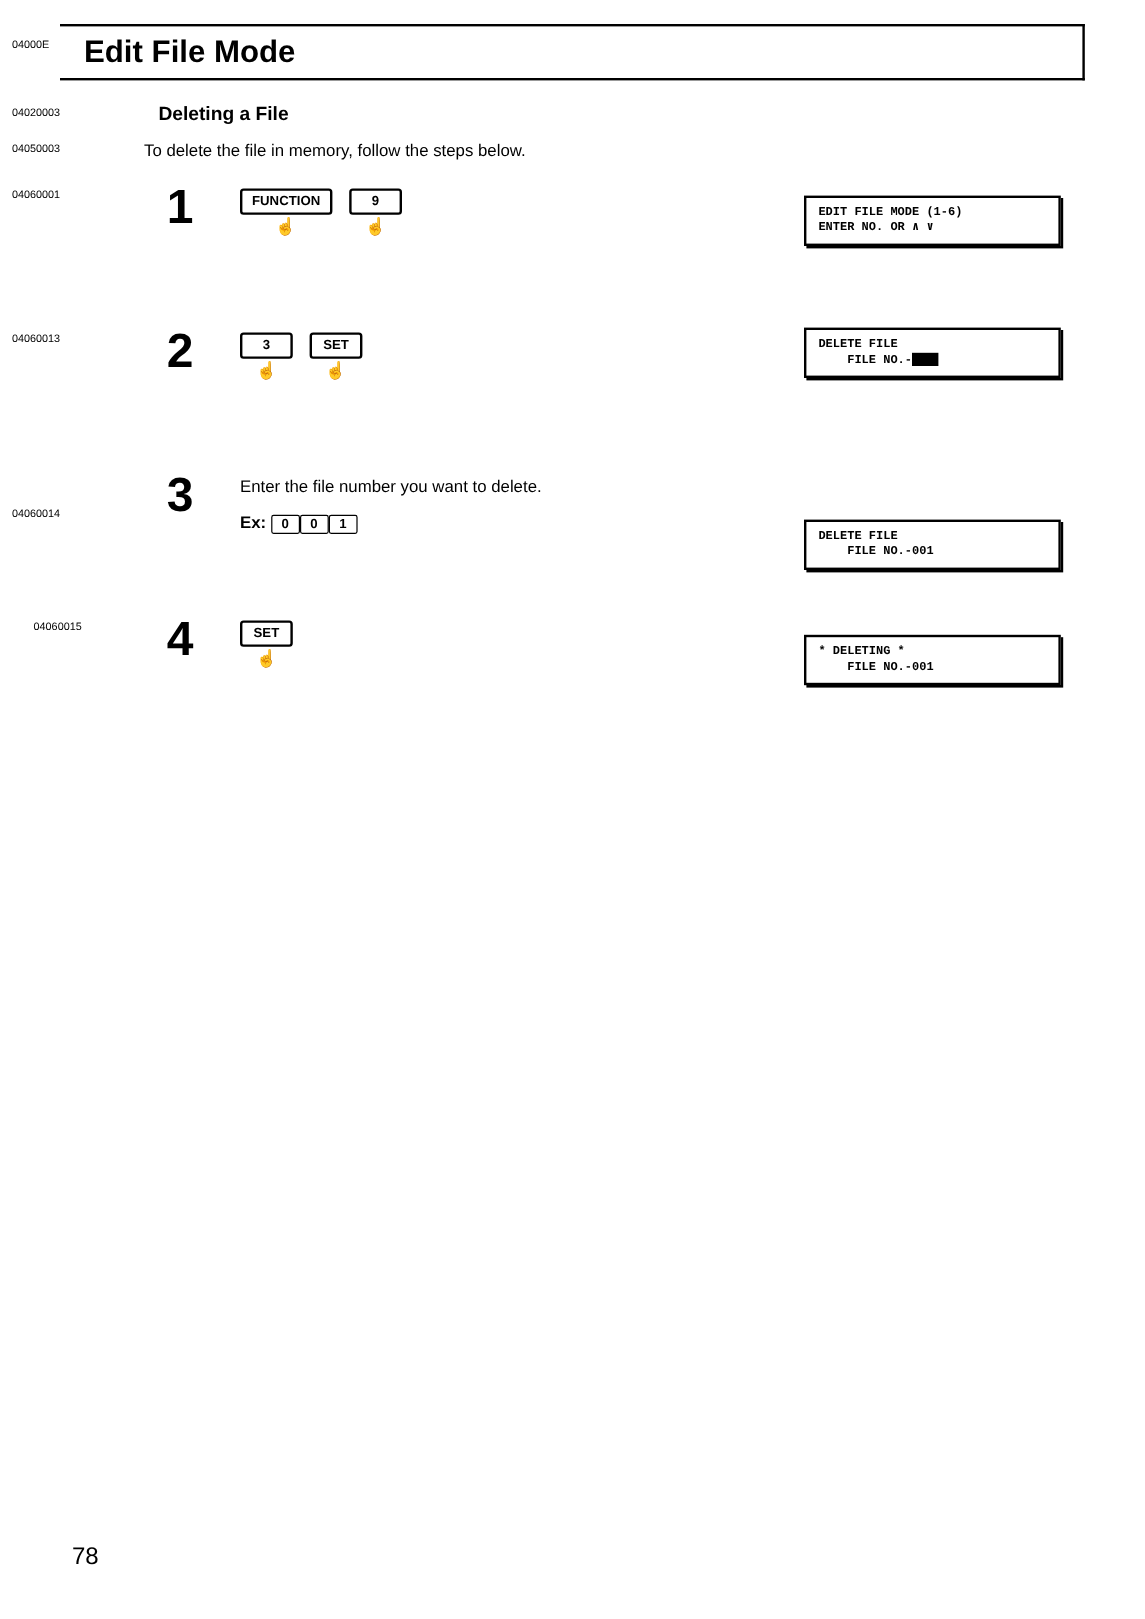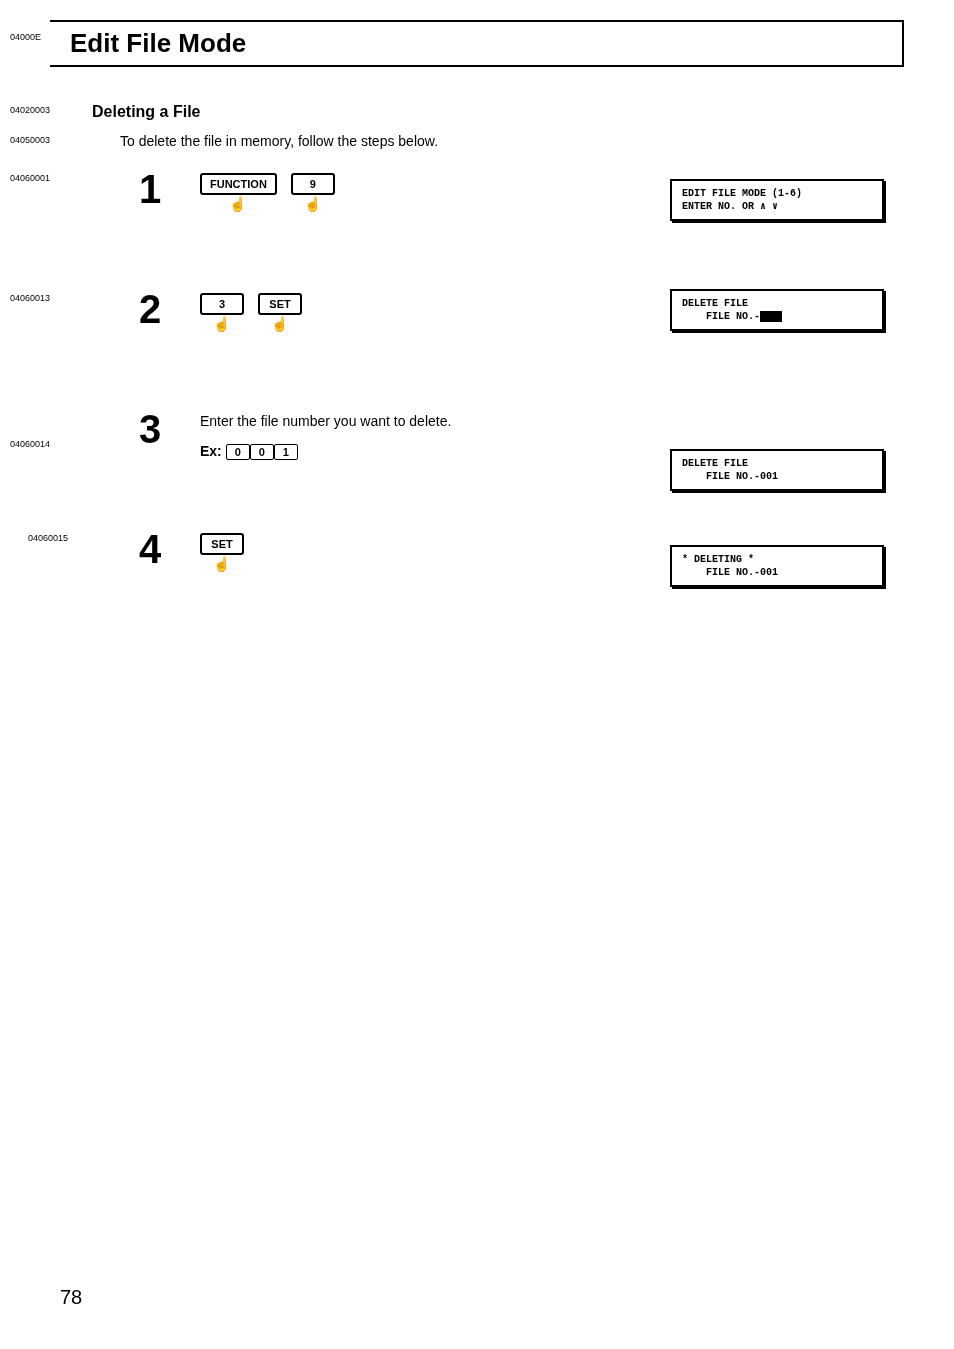--- a/index.html
+++ b/index.html
@@ -8,42 +8,42 @@
     margin: 0;
     padding: 20px 50px;
     width: 854px;
     background: #fff;
     color: #000;
   }
   .page-header {
     border: 2px solid #000;
     border-left: none;
     padding: 6px 10px 6px 20px;
-    margin-bottom: 36px;
+    margin-bottom: 20px;
     position: relative;
   }
   .page-title {
     font-size: 26px;
     font-weight: bold;
     margin: 0;
   }
   .tiny-code {
     font-size: 9px;
     font-family: Arial, sans-serif;
     position: absolute;
     left: -40px;
   }
   .section-title-row {
     position: relative;
     margin-bottom: 12px;
   }
   .section-title {
     font-size: 16px;
     font-weight: bold;
-    margin-left: 42px;
+    margin-left: 82px;
   }
   .intro-row {
     position: relative;
     margin-bottom: 20px;
   }
   .intro-text {
     margin-left: 70px;
     font-size: 14px;
   }
   .step-row {

